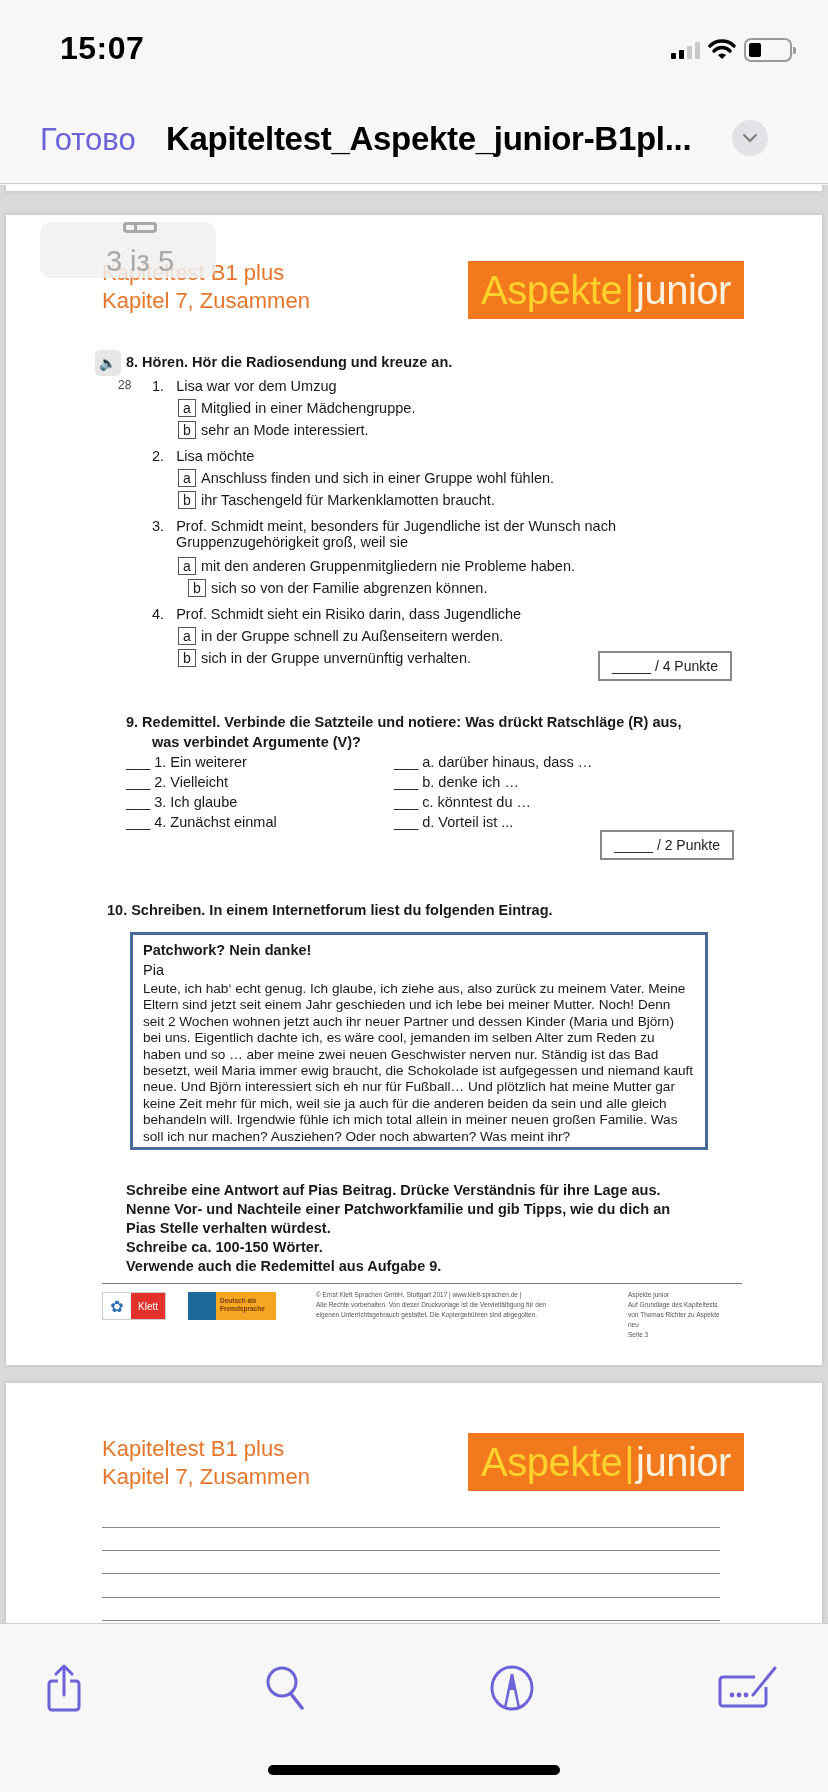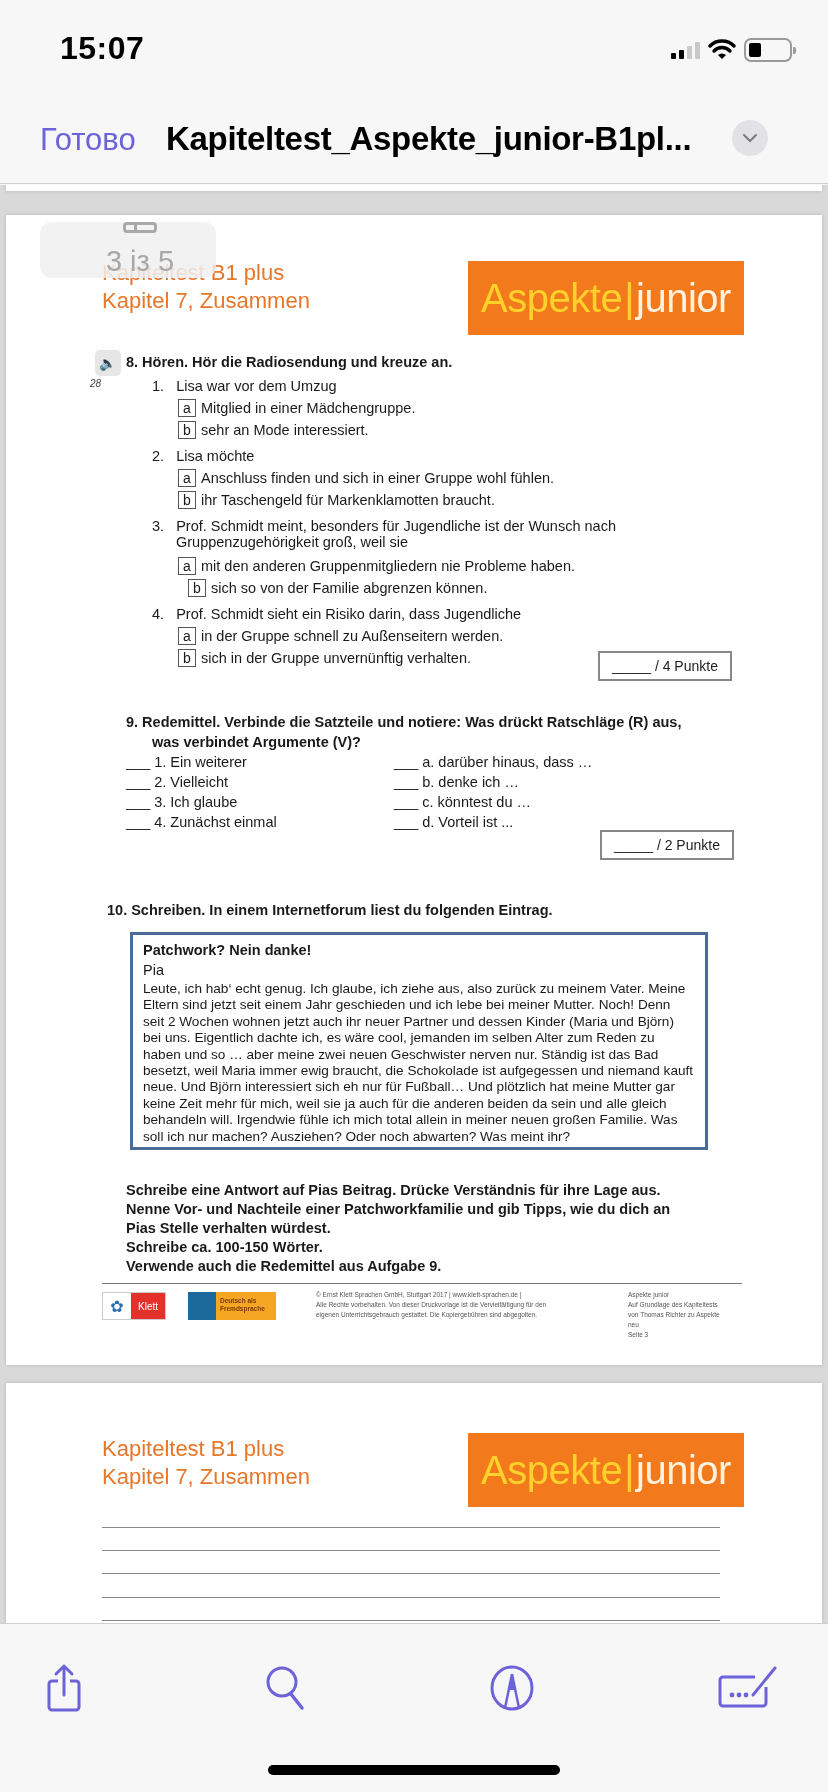--- a/index.html
+++ b/index.html
@@ -29,30 +29,30 @@
   .page-prev { top: -40px; height: 46px; }
   .page-3 { top: 30px; height: 1150px; }
   .page-4 { top: 1198px; height: 300px; }
 
   .page-indicator { position: absolute; left: 40px; top: 37px; width: 176px; height: 56px; background: rgba(240,240,240,0.85); border-radius: 12px; display: flex; align-items: center; padding-left: 24px; gap: 12px; z-index: 5; flex-direction: column; }
   .page-indicator-text { font-size: 29px; color: #a8a8a8; }
   .sidebar-icon { width: 34px; height: 26px; border: 3px solid #a8a8a8; border-radius: 4px; position: relative; }
   .sidebar-icon::before { content: ""; position: absolute; left: 8px; top: 0; bottom: 0; width: 3px; background: #a8a8a8; }
 
   .pdf-header-title { position: absolute; left: 96px; font-size: 22px; color: #e5762a; line-height: 28px; }
-  .aspekte-logo { position: absolute; left: 462px; width: 276px; height: 74px; background: #f27a1c; display: flex; align-items: center; justify-content: center; font-size: 40px; letter-spacing: -0.5px; }
+  .aspekte-logo { position: absolute; left: 462px; width: 276px; height: 58px; background: #f27a1c; display: flex; align-items: center; justify-content: center; font-size: 40px; letter-spacing: -0.5px; }
   .logo-aspekte { color: #ffd12b; }
   .logo-sep { color: #ffd12b; margin: 0 2px; }
   .logo-junior { color: #fff2e0; }
 
   .pdf-text { position: absolute; font-size: 14.5px; line-height: 18px; color: #1a1a1a; white-space: nowrap; }
   .bold { font-weight: 700; }
   .opt-box { display: inline-block; width: 18px; height: 18px; border: 1px solid #555; text-align: center; line-height: 16px; margin-right: 5px; font-size: 14px; }
   .audio-icon { position: absolute; left: 89px; top: 180px; width: 26px; height: 26px; border-radius: 5px; background: #e6e6e6; display: flex; align-items: center; justify-content: center; color: #777; font-size: 14px; }
-  .track-num { position: absolute; left: 84px; top: 208px; font-size: 10px; color: #444; font-style: italic; }
+  .track-num { position: absolute; left: 112px; top: 208px; font-size: 12px; color: #444; }
   .points-box { position: absolute; width: 134px; height: 30px; border: 2px solid #888; font-size: 14px; display: flex; align-items: center; justify-content: center; color: #222; }
 
   .forum-box { position: absolute; left: 124px; top: 734px; width: 578px; height: 218px; border: 3px solid #4a6a9a; padding: 6px 10px; }
   .forum-box .pdf-text { position: static; white-space: normal; }
   .forum-title { font-weight: 700; margin-bottom: 2px; }
   .forum-author { margin-bottom: 2px; }
   .forum-body { font-size: 13.6px; line-height: 16.4px; }
 
   .footer-rule { position: absolute; left: 96px; top: 1095px; width: 640px; height: 1px; background: #777; }
   .klett-logo { position: absolute; left: 96px; top: 1106px; width: 64px; height: 28px; display: flex; border: 1px solid #ccc; }

